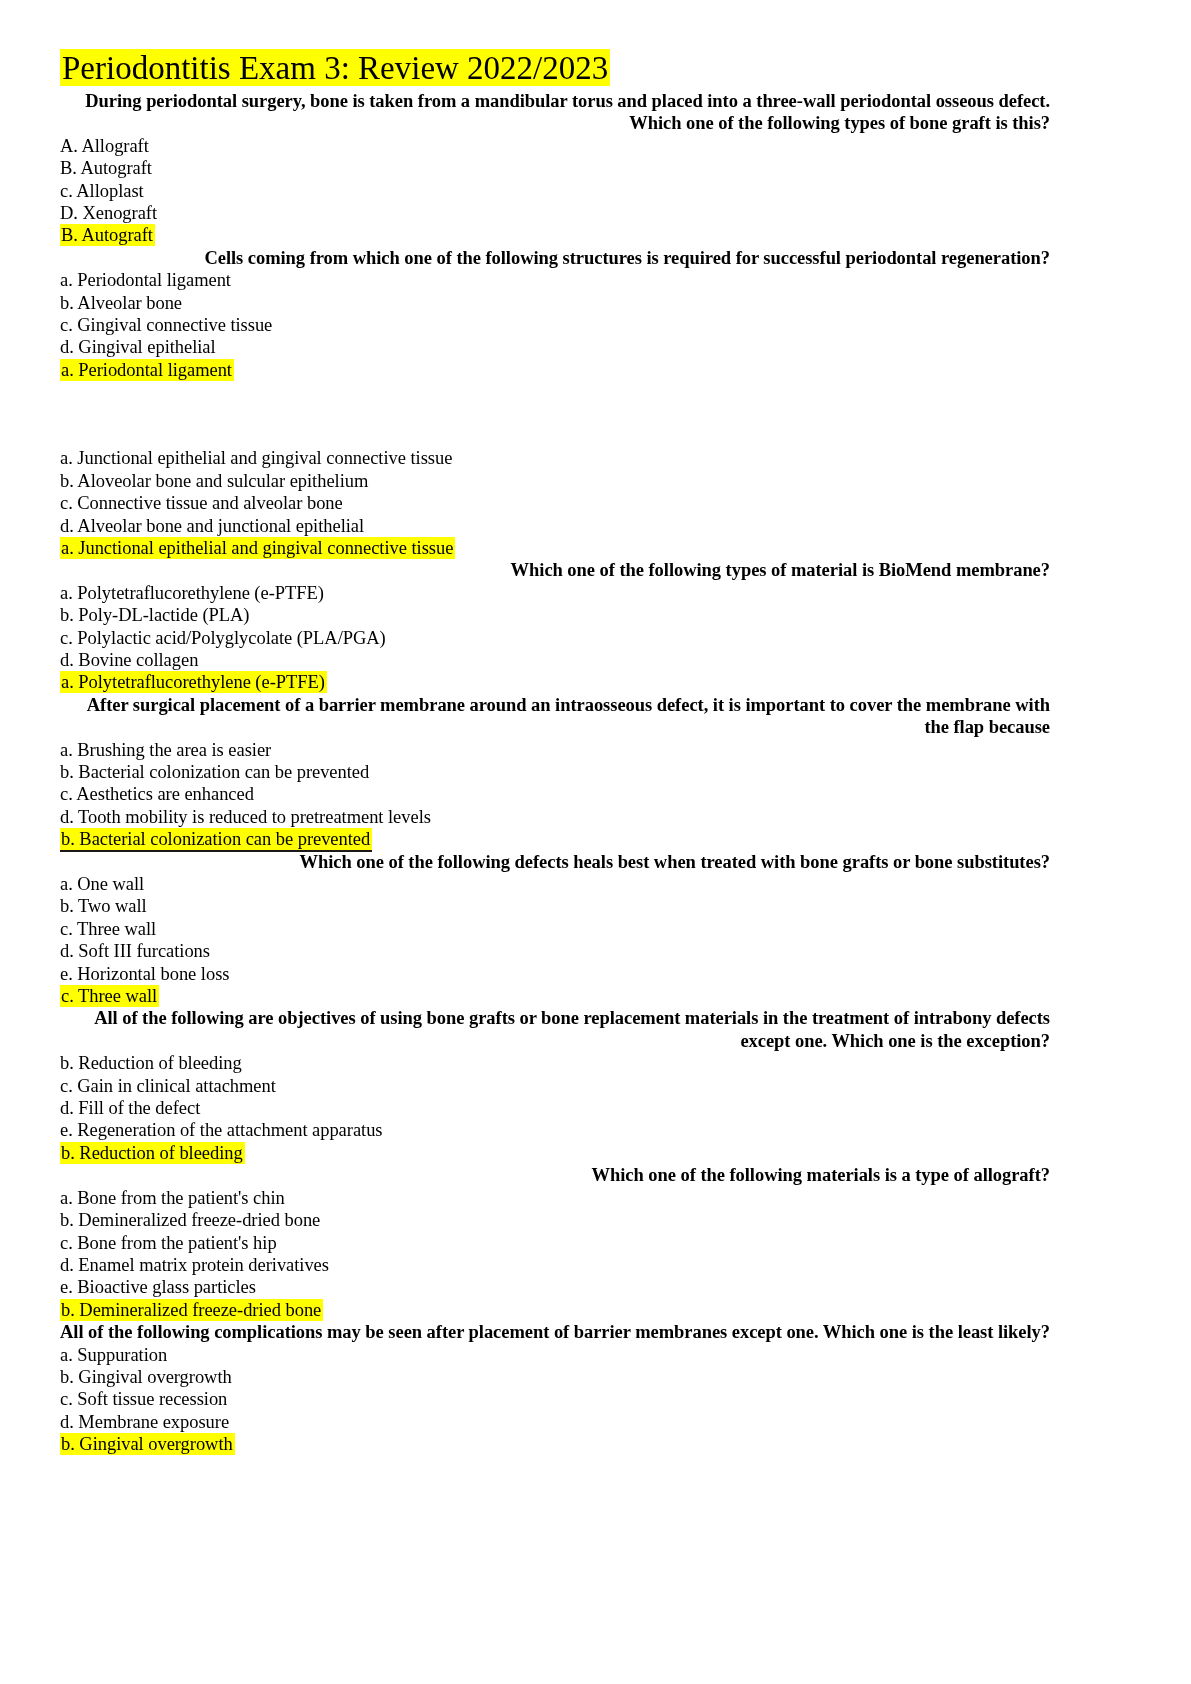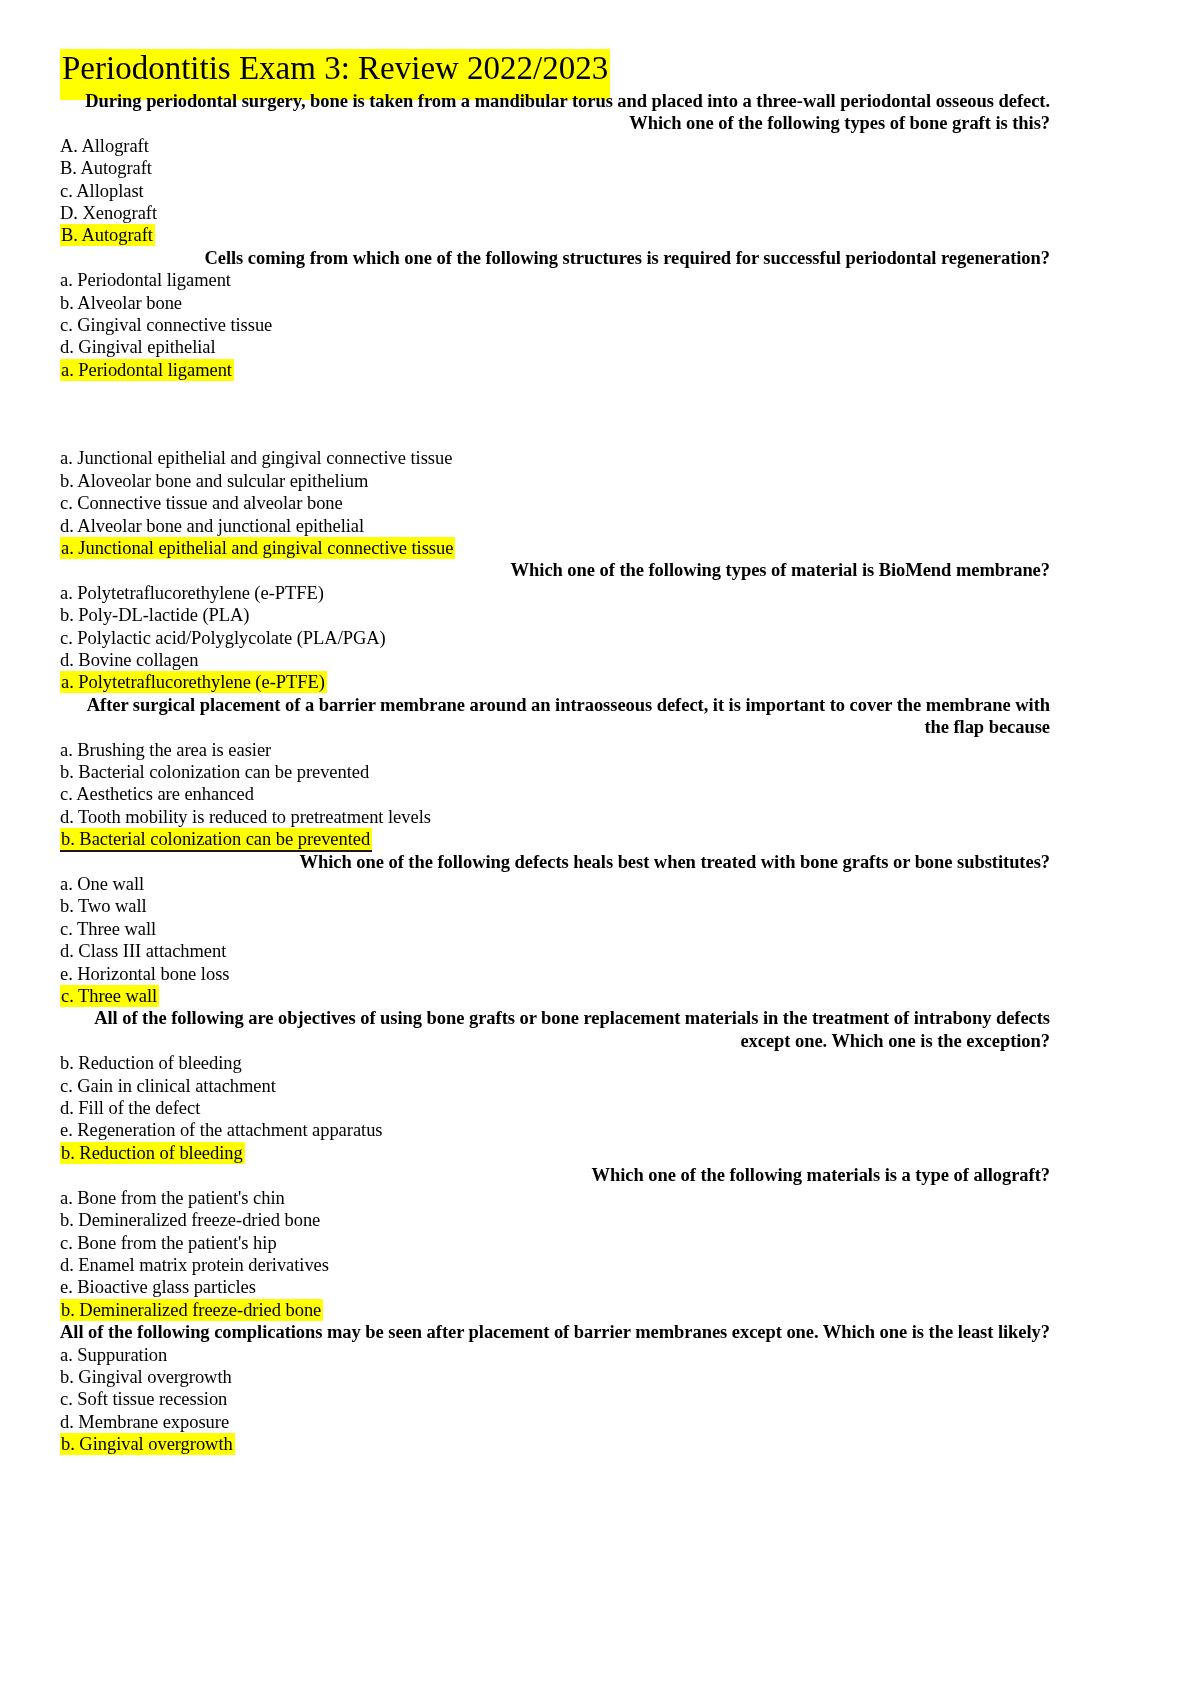--- a/index.html
+++ b/index.html
@@ -32,21 +32,21 @@
   .doc-title {
     font-size: 33px;
     line-height: 40px;
     font-weight: 400;
     letter-spacing: 0px;
     margin: 0 0 2px 0;
     display: block;
   }
   .doc-title .hl-title {
     background: #ffff00;
-    padding: 1px 2px 14px 2px;
+    padding: 1px 2px 0 2px;
     display: inline;
     box-decoration-break: clone;
     -webkit-box-decoration-break: clone;
   }
   .line {
     font-size: 18.5px;
     line-height: 22.4px;
     font-weight: 700;
     margin: 0;
     white-space: normal;
@@ -123,21 +123,21 @@
           <p class="line opt">b. Bacterial colonization can be prevented</p>
           <p class="line opt">c. Aesthetics are enhanced</p>
           <p class="line opt">d. Tooth mobility is reduced to pretreatment levels</p>
           <p class="line answer underlined"><span class="hl">b. Bacterial colonization can be prevented</span></p>
         </div>
         <div class="qblock">
           <p class="line q">Which one of the following defects heals best when treated with bone grafts or bone substitutes?</p>
           <p class="line opt">a. One wall</p>
           <p class="line opt">b. Two wall</p>
           <p class="line opt">c. Three wall</p>
-          <p class="line opt">d. Class III attachment</p>
+          <p class="line opt">d. Soft III furcations</p>
           <p class="line opt">e. Horizontal bone loss</p>
           <p class="line answer"><span class="hl">c. Three wall</span></p>
         </div>
         <div class="qblock">
           <p class="line q">All of the following are objectives of using bone grafts or bone replacement materials in the treatment of intrabony defects except one. Which one is the exception?</p>
           <p class="line opt">b. Reduction of bleeding</p>
           <p class="line opt">c. Gain in clinical attachment</p>
           <p class="line opt">d. Fill of the defect</p>
           <p class="line opt">e. Regeneration of the attachment apparatus</p>
           <p class="line answer"><span class="hl">b. Reduction of bleeding</span></p>

